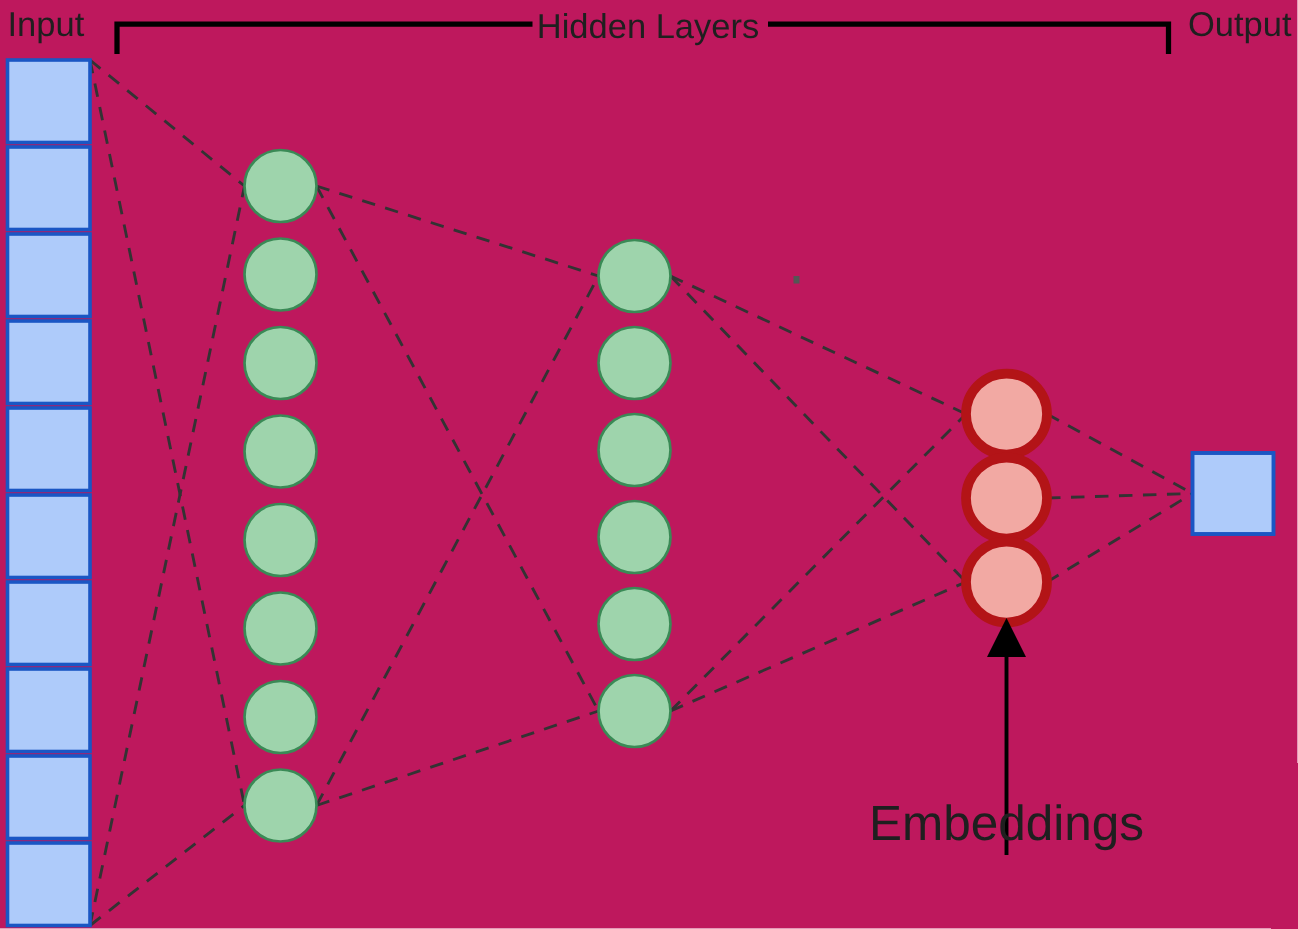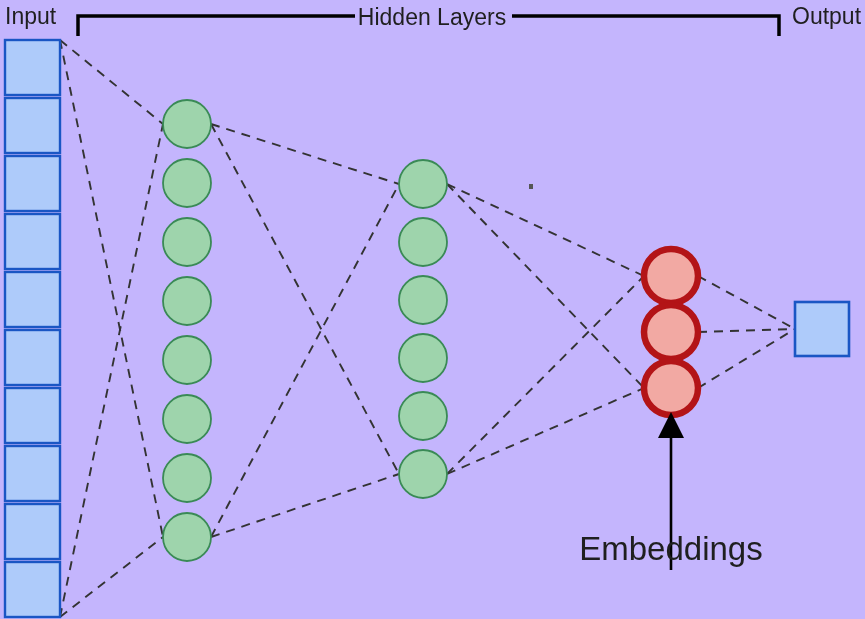--- a/index.html
+++ b/index.html
@@ -7,21 +7,21 @@
     padding: 0;
     background: #ffffff;
   }
   body {
     font-family: "Liberation Sans", sans-serif;
   }
   #diagram-root {
     position: relative;
     width: 865px;
     height: 619px;
-    background: #c4b5fd;
+    background: #be185d;
     overflow: hidden;
   }
   #nn-svg {
     position: absolute;
     left: 0;
     top: 0;
     width: 865px;
     height: 619px;
   }
   .label-text {

